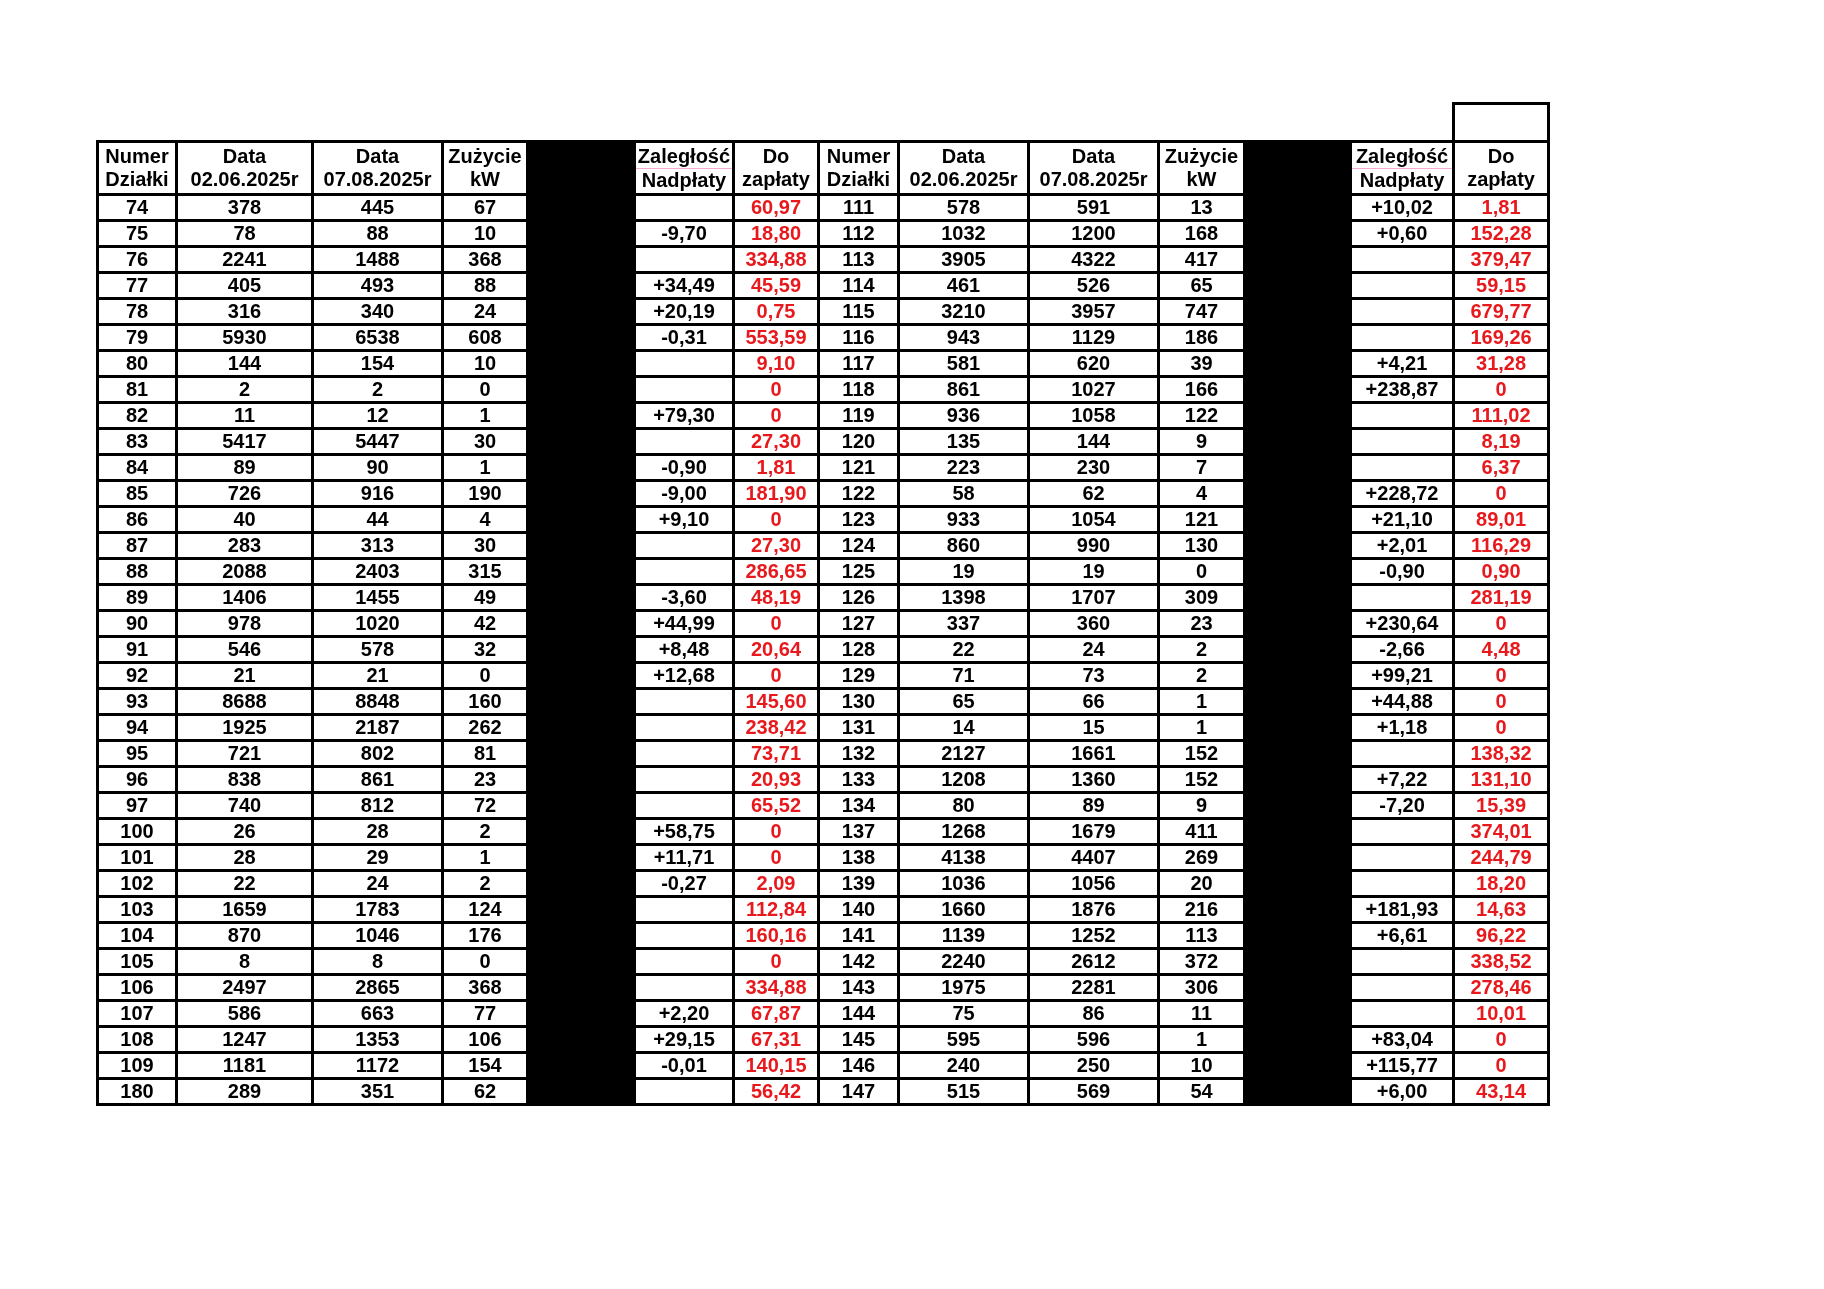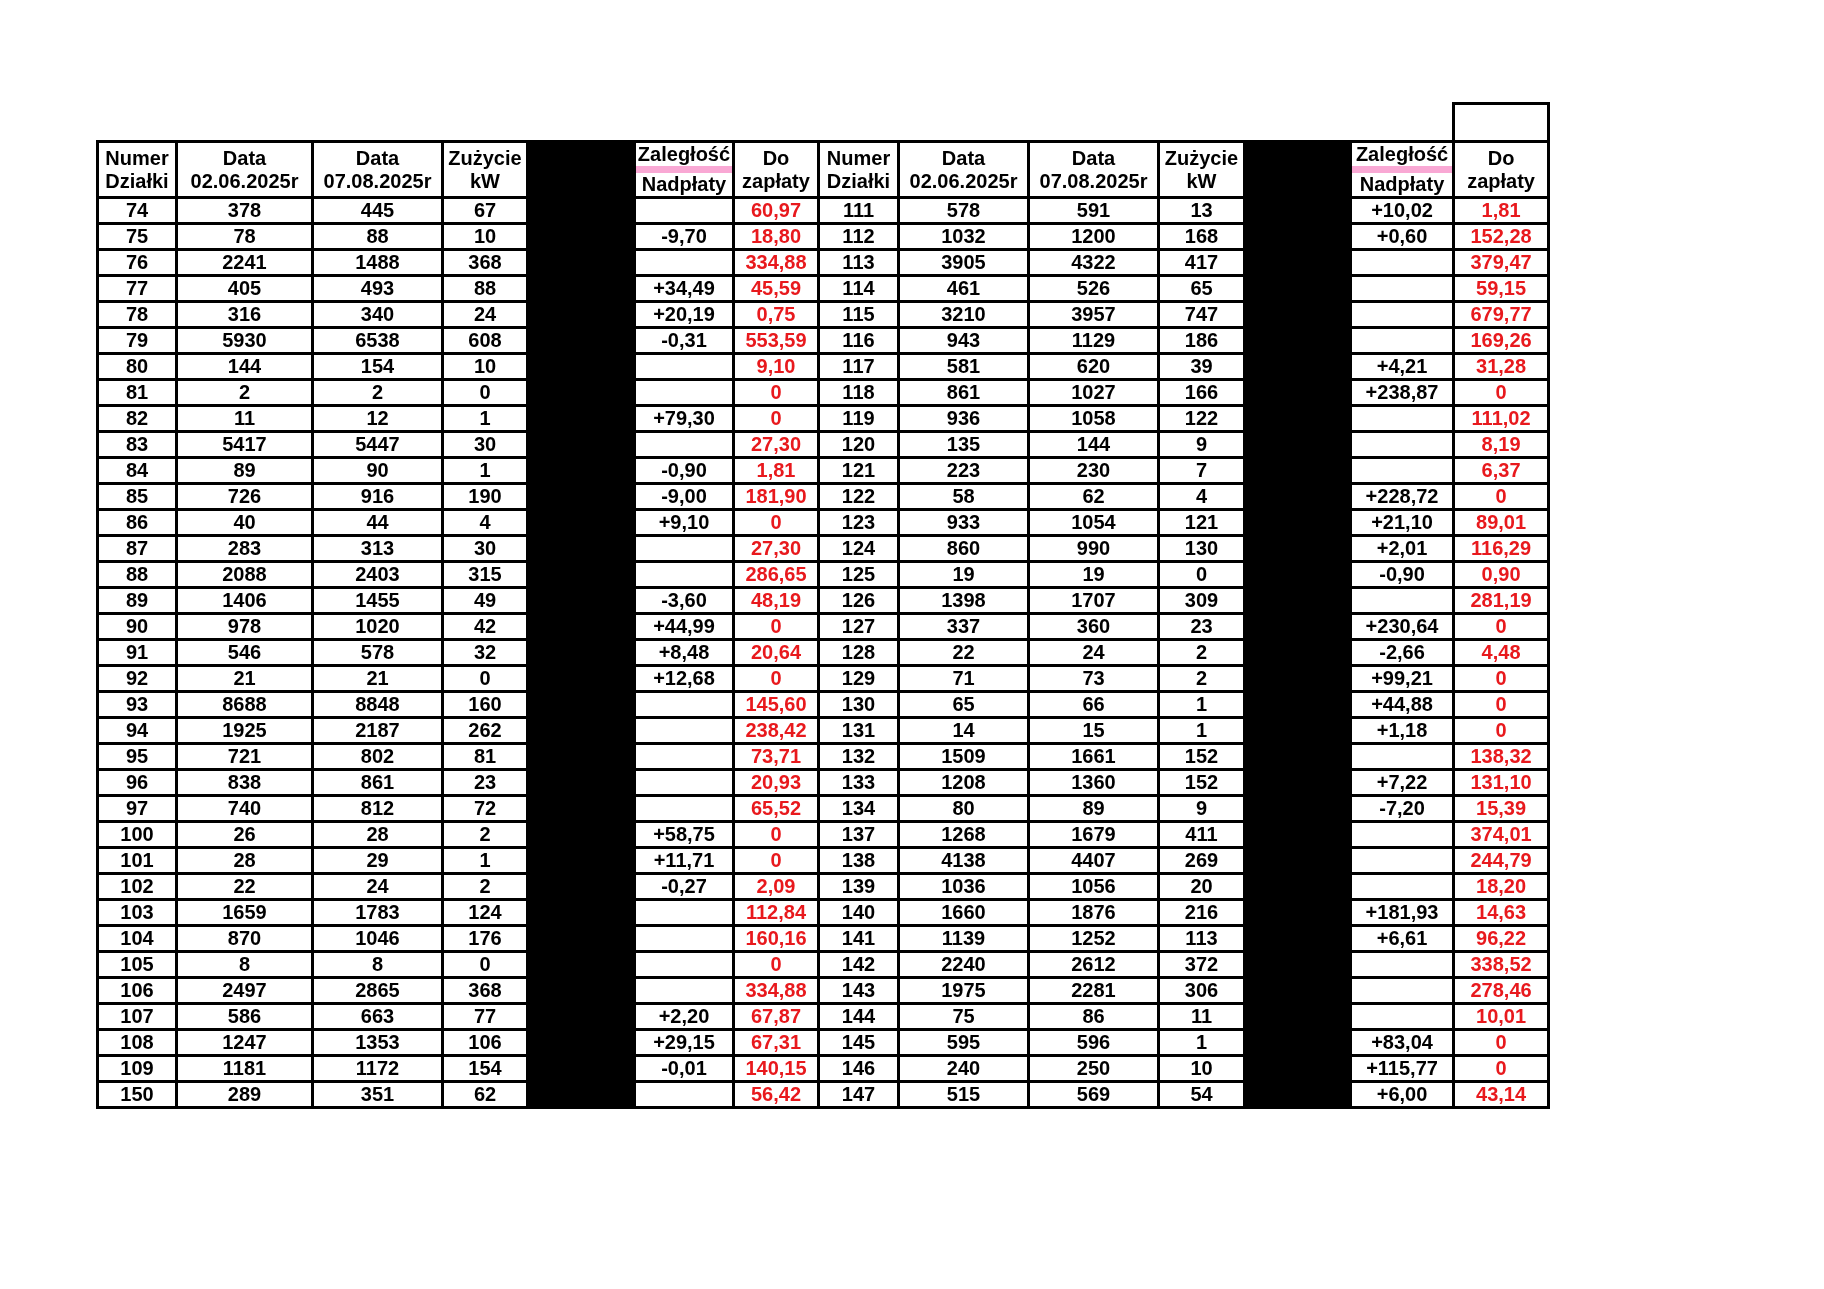--- a/index.html
+++ b/index.html
@@ -18,21 +18,21 @@
     border-collapse:collapse;table-layout:fixed;width:1451px;
   }
   .sheet td,.sheet th{
     border:3px solid #000;padding:0;text-align:center;vertical-align:middle;
     font-size:20px;font-weight:bold;overflow:hidden;white-space:nowrap;
   }
   .sheet thead tr.pre td{border:none;height:35px;background:#fff;}
   .sheet thead tr.pre td.prebox{border:3px solid #000;}
   .sheet thead tr.hrow th{height:50px;}
   .sheet thead .l1,.sheet thead .l2{display:block;line-height:23px;font-size:20px;}
-  .sheet thead th.split .l1{border-bottom:7px solid #f9a8d4;}
+  .sheet thead th.split .l1{border-bottom:1px solid #f9a8d4;}
   .sheet tbody td{height:23px;line-height:23px;}
   .blk{background:#000;}
   .red{color:#e8191d;}
 </style>
 </head>
 <body>
 
 <div class="page">
 
   <div class="title">
@@ -453,21 +453,21 @@
         </tr>
         <tr>
           <td>95</td>
           <td>721</td>
           <td>802</td>
           <td>81</td>
           <td class="blk"></td>
           <td></td>
           <td class="red">73,71</td>
           <td>132</td>
-          <td>1509</td>
+          <td>2127</td>
           <td>1661</td>
           <td>152</td>
           <td class="blk"></td>
           <td></td>
           <td class="red">138,32</td>
         </tr>
         <tr>
           <td>96</td>
           <td>838</td>
           <td>861</td>
@@ -653,21 +653,21 @@
           <td class="red">140,15</td>
           <td>146</td>
           <td>240</td>
           <td>250</td>
           <td>10</td>
           <td class="blk"></td>
           <td>+115,77</td>
           <td class="red">0</td>
         </tr>
         <tr>
-          <td>150</td>
+          <td>180</td>
           <td>289</td>
           <td>351</td>
           <td>62</td>
           <td class="blk"></td>
           <td></td>
           <td class="red">56,42</td>
           <td>147</td>
           <td>515</td>
           <td>569</td>
           <td>54</td>

